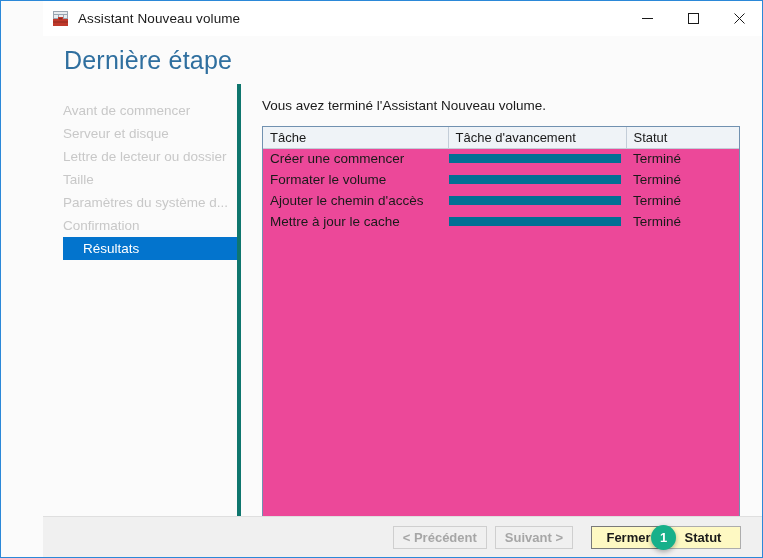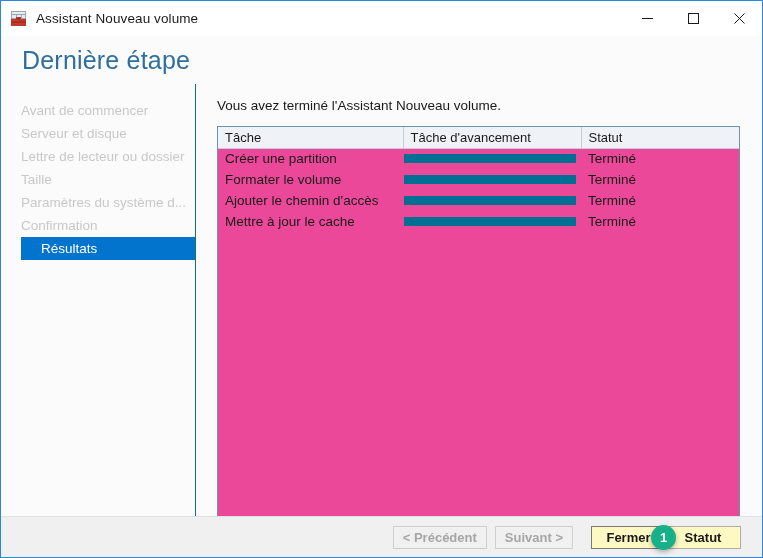--- a/index.html
+++ b/index.html
@@ -14,20 +14,21 @@
 
   .window {
     position: relative;
     width: 763px;
     height: 558px;
     background: #fbfbfb;
     border: 1px solid #2b88d8;
     border-top: 1px solid #2b88d8;
     display: flex;
     flex-direction: column;
+    padding-left: 42px;
   }
 
   
   .titlebar {
     height: 35px;
     flex: 0 0 35px;
     display: flex;
     align-items: center;
     background: #ffffff;
     position: relative;
@@ -86,21 +87,21 @@
     flex: 1 1 auto;
     display: flex;
     background: #fbfbfb;
     position: relative;
     min-height: 0;
   }
 
   .sidebar {
     flex: 0 0 194px;
     padding-top: 15px;
-    border-right: 1px solid #0f766e;
+    border-right: 4px solid #0f766e;
     position: relative;
   }
 
   .step {
     height: 23px;
     line-height: 23px;
     padding-left: 20px;
     font-size: 13.5px;
     color: #c8c8c8;
     white-space: nowrap;
@@ -303,21 +304,21 @@
         <table class="results">
           <thead>
             <tr>
               <th class="col-task">Tâche</th>
               <th class="col-prog">Tâche d'avancement</th>
               <th class="col-stat">Statut</th>
             </tr>
           </thead>
           <tbody>
             <tr>
-              <td>Créer une partition</td>
+              <td>Créer une commencer</td>
               <td class="pbar-cell">
                 <div class="pbar-track">
                   <div class="pbar-fill" style="width: 100%; background: rgb(0, 111, 148);"></div>
                 </div>
               </td>
               <td>Terminé</td>
             </tr>
             <tr>
               <td>Formater le volume</td>
               <td class="pbar-cell">

